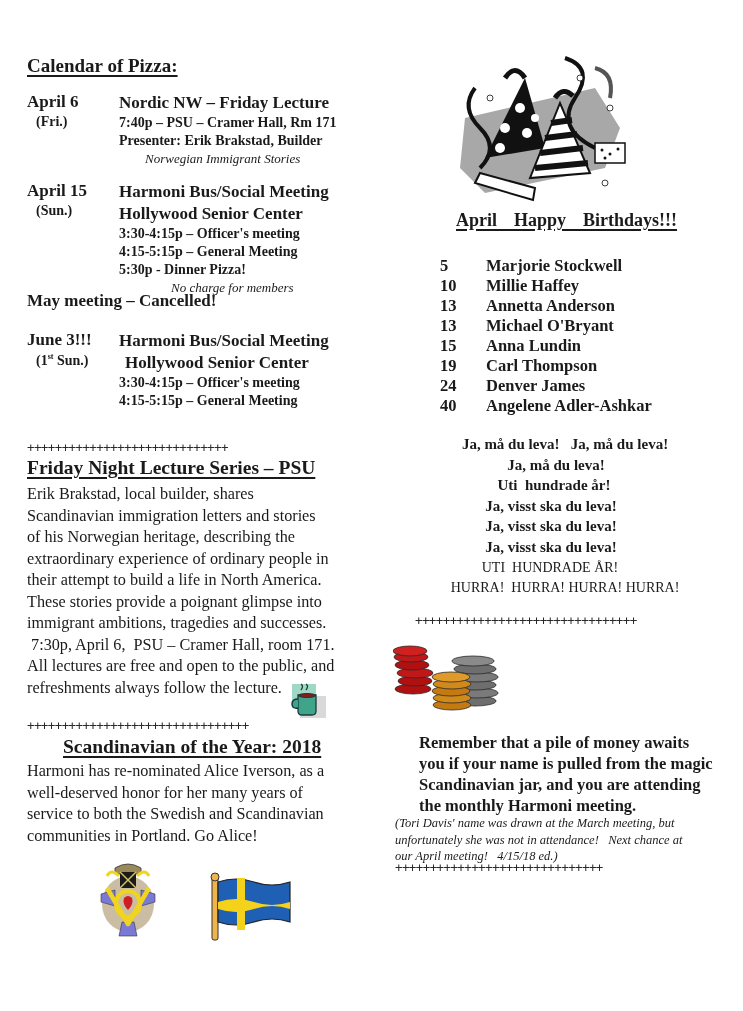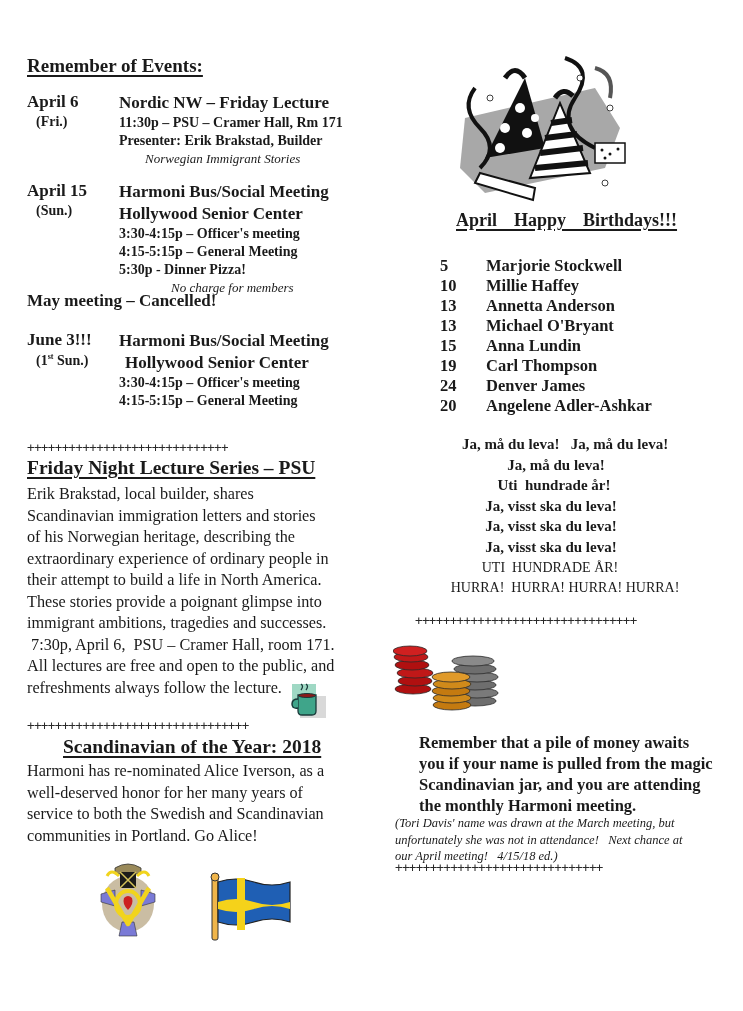--- a/index.html
+++ b/index.html
@@ -34,28 +34,28 @@
   .bday-row .n { position: absolute; left: 46px; white-space: nowrap; text-align: right; }
   .song { position: absolute; left: 400px; width: 330px; text-align: center; font-weight: bold; font-size: 15px; line-height: 20.6px; }
   .song .caps { font-weight: normal; font-size: 14px; }
 
   #money-text { left: 395px; top: 732px; width: 335px; font-size: 16.5px; font-weight: bold; line-height: 21px; margin-left: 24px; }
   #money-note { left: 395px; top: 815px; width: 335px; font-size: 12.5px; font-style: italic; line-height: 16.5px; }
 </style>
 </head>
 <body>
 
-<div class="abs b u" id="cal-title">Remember of Events:</div>
+<div class="abs b u" id="cal-title">Calendar of Pizza:</div>
 
 <div class="ev" style="top:92px;">
   <div class="date">April 6</div>
   <div class="day">(Fri.)</div>
   <div class="lines">
     <div class="l1">Nordic NW – Friday Lecture</div>
-    <div class="l2">11:30p – PSU – Cramer Hall, Rm 171</div>
+    <div class="l2">7:40p – PSU – Cramer Hall, Rm 171</div>
     <div class="l2">Presenter: Erik Brakstad, Builder</div>
     <div class="note" style="padding-left:26px;">Norwegian Immigrant Stories</div>
   </div>
 </div>
 
 <div class="ev" style="top:181px;">
   <div class="date">April 15</div>
   <div class="day">(Sun.)</div>
   <div class="lines">
     <div class="l1">Harmoni Bus/Social Meeting</div>
@@ -206,21 +206,21 @@
   </div>
 <div class="bday-row" style="top:356px;">
     <span class="d">19</span>
     <span class="n">Carl Thompson</span>
   </div>
 <div class="bday-row" style="top:376px;">
     <span class="d">24</span>
     <span class="n">Denver James</span>
   </div>
 <div class="bday-row" style="top:396px;">
-    <span class="d">20</span>
+    <span class="d">40</span>
     <span class="n">Angelene Adler-Ashkar</span>
   </div>
 
 <div class="song" style="top:434px;">
   <div style="white-space:pre;">Ja, må du leva!   Ja, må du leva!</div>
   <div style="padding-right:18px;">Ja, må du leva!</div>
   <div style="white-space:pre; padding-right:22px;">Uti  hundrade år!</div>
   <div style="padding-right:28px;">Ja, visst ska du leva!</div>
   <div style="padding-right:28px;">Ja, visst ska du leva!</div>
   <div style="padding-right:28px;">Ja, visst ska du leva!</div>

